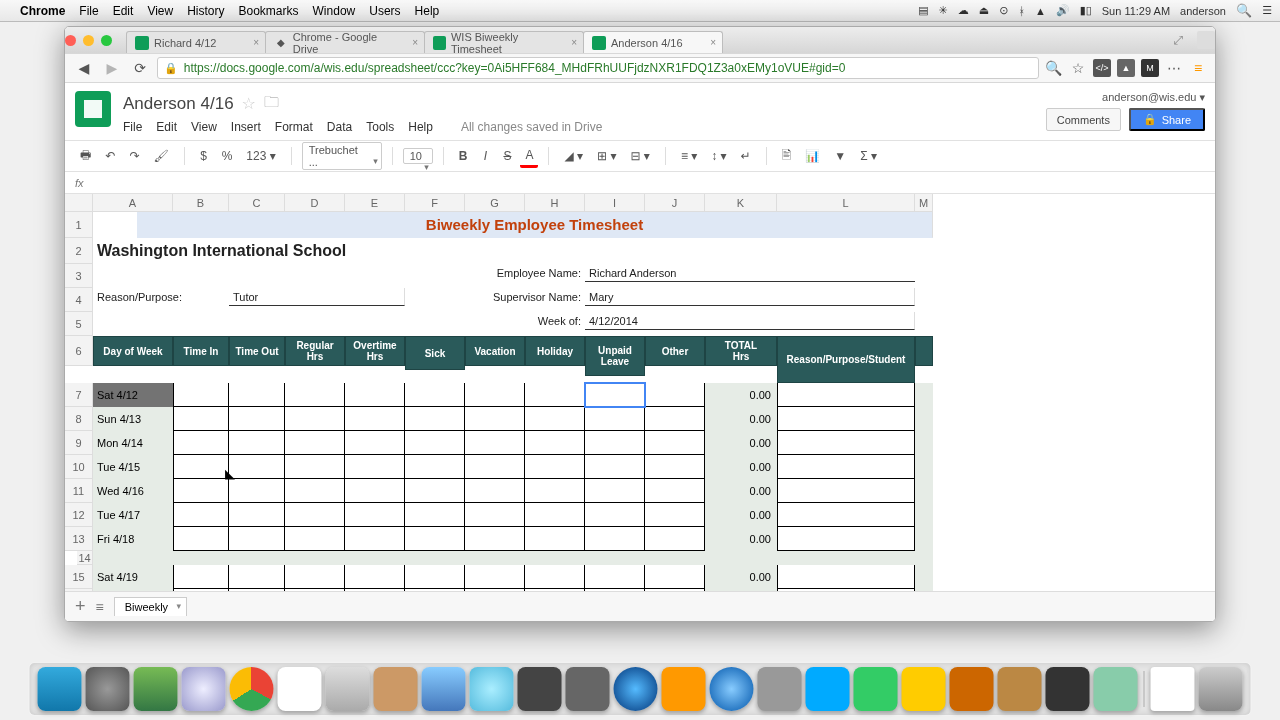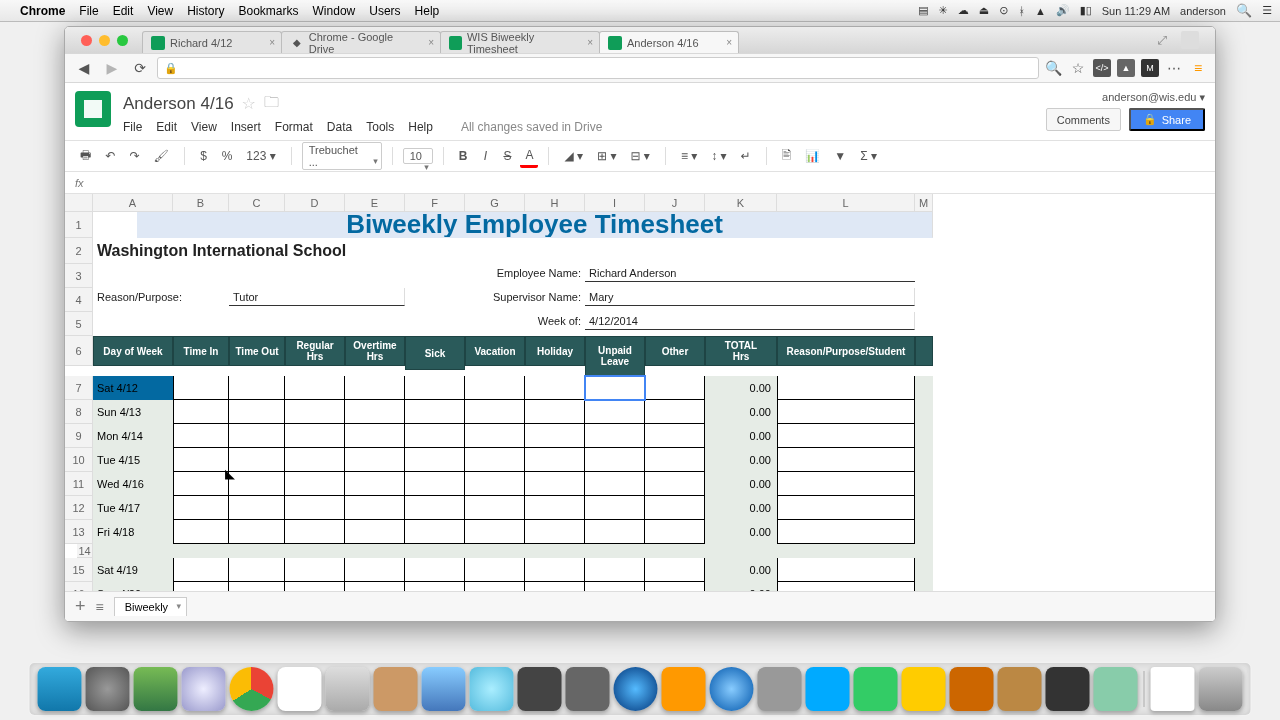--- a/index.html
+++ b/index.html
@@ -9,21 +9,21 @@
 .mac-menubar { height: 22px; background: linear-gradient(#f8f8f8,#e8e8e8); border-bottom: 1px solid #bbb; display: flex; align-items: center; font-size: 12px; padding: 0 8px; }
 .mac-menubar .apple { font-size: 14px; margin-right: 12px; }
 .mac-menubar .app-name { font-weight: bold; margin-right: 14px; }
 .mac-menubar .menu-item { margin-right: 14px; }
 .mac-menubar .spacer { flex: 1; }
 .mac-menubar .status-area { display: flex; align-items: center; gap: 10px; font-size: 11px; }
 .mac-menubar .status-area span { opacity: .8; }
 
 
 .chrome-window { position: absolute; top: 26px; left: 64px; width: 1152px; height: 596px; background: #fff; border: 1px solid #aaa; border-radius: 5px; box-shadow: 0 8px 28px rgba(0,0,0,.4); display: flex; flex-direction: column; overflow: hidden;}
-.titlebar { height: 26px; background: linear-gradient(#ededed,#d6d6d6); display:flex; align-items:center; padding:0 16px; gap:8px;}
+.titlebar { height: 26px; background: linear-gradient(#ededed,#d6d6d6); display:flex; align-items:center; padding:0 0; gap:8px;}
 .traffic { display:flex; gap:7px; }
 .traffic span { width:11px; height:11px; border-radius:50%; display:inline-block; }
 .t-red{background:#ff5f57;} .t-yel{background:#ffbd2e;} .t-grn{background:#28c840;}
 .tabs { flex:1; display:flex; align-items:flex-end; height:100%; padding-left:6px; gap:-1px;}
 .tab { height:22px; background:#e4e4e4; border:1px solid #bdbdbd; border-bottom:none; border-radius:3px 3px 0 0; padding:0 20px 0 8px; font-size:11px; display:flex; align-items:center; gap:5px; min-width:140px; max-width:160px; color:#555; position:relative; margin-right:-1px;}
 .tab.active{ background:#f7f7f7; }
 .tab .favicon { width:14px; height:14px; display:inline-flex; align-items:center; justify-content:center; font-size:10px; }
 .tab .close-x { position:absolute; right:6px; font-size:10px; color:#888;}
 .toolbar { height:30px; background:#f7f7f7; border-bottom:1px solid #d8d8d8; border-top:1px solid #d8d8d8; display:flex; align-items:center; padding:0 8px; gap:6px;}
 .toolbar .icon-btn { width:22px; height:22px; display:flex; align-items:center; justify-content:center; color:#555; font-size:14px; border-radius:3px;}
@@ -63,21 +63,21 @@
 .formula-bar{ height:22px; border-bottom:1px solid #e1e1e1; display:flex; align-items:center; padding:0 10px; font-size:11px; color:#777;}
 .fx-label{ font-style:italic; width:24px;}
 
 
 .sheet-wrap{ flex:1; overflow:hidden; position:relative; background:#fff;}
 .grid{ display:grid; grid-template-columns: 28px 80px 56px 56px 60px 60px 60px 60px 60px 60px 60px 72px 138px 18px; font-size:11px;}
 .col-head, .row-head, .corner{ background:#f3f3f3; border:1px solid #ddd; border-top:none; border-left:none; text-align:center; color:#666; font-size:11px; height:18px; line-height:18px;}
 .corner{ border-left:none;}
 .row-head{ height:24px; line-height:24px;}
 .cell{ border-right:1px solid #ddd; border-bottom:1px solid #ddd; height:24px; padding:0 4px; display:flex; align-items:center; overflow:hidden; white-space:nowrap;}
-.sheet-title{ font-family: "Trebuchet MS", sans-serif; font-size:26px; font-weight:bold; color:#0369a1; justify-content:center;margin-left:44px;}
+.sheet-title{ font-family: "Trebuchet MS", sans-serif; font-size:15px; font-weight:bold; color:#c2410c; justify-content:center;margin-left:44px;}
 .org-name{ font-family:"Trebuchet MS",sans-serif; font-size:16px; font-weight:bold; color:#222;}
 .info-label{ justify-content:flex-end; color:#222;}
 .info-value{ border-bottom:1px solid #333 !important; color:#222;}
 .reason-label{ color:#222;}
 
 .selected-cell{ outline:2px solid #4285f4; outline-offset:-1px; z-index:5; position:relative;}
 
 
 .sheet-tabs{ height:30px; border-top:1px solid #ddd; display:flex; align-items:center; padding:0 10px; gap:10px; font-size:12px; background:#f7f7f7;}
 .sheet-tab{ background:#fff; border:1px solid #ccc; border-bottom:none; padding:3px 18px 3px 10px; position:relative; font-size:11px; border-radius:0;}
@@ -158,20 +158,21 @@
     <span style="color:#888;font-size:12px;">⤢</span>
     <span style="width:18px;height:18px;background:#ddd;border-radius:2px;margin-left:6px;"></span>
   </div>
 
   <div class="toolbar">
     <span class="icon-btn">◀</span>
     <span class="icon-btn" style="opacity:.4;">▶</span>
     <span class="icon-btn">⟳</span>
     <div class="omnibox">
       <span class="lock">🔒</span>
+      <span class="url">https://docs.google.com/a/wis.edu/spreadsheet/ccc?key=0Ai5HFF684_MHdFRhUUFjdzNXR1FDQ1Z3a0xEMy1oVUE#gid=0</span>
     </div>
     <div class="ext-icons">
       <span class="ext-icon plain">🔍</span>
       <span class="ext-icon plain">☆</span>
       <span class="ext-icon">&lt;/&gt;</span>
       <span class="ext-icon" style="background:#666;">▲</span>
       <span class="ext-icon" style="background:#333;">M</span>
       <span class="ext-icon plain">⋯</span>
       <span class="ext-icon plain" style="color:#f90;">≡</span>
     </div>
@@ -302,24 +303,24 @@
           <div class="cell" style="background: rgb(42, 90, 90); color: rgb(255, 255, 255); font-weight: bold; font-size: 10px; justify-content: center; text-align: center; height: 30px; border: 1px solid rgb(30, 68, 68);">Time In</div>
           <div class="cell" style="background: rgb(42, 90, 90); color: rgb(255, 255, 255); font-weight: bold; font-size: 10px; justify-content: center; text-align: center; height: 30px; border: 1px solid rgb(30, 68, 68);">Time Out</div>
           <div class="cell" style="background: rgb(42, 90, 90); color: rgb(255, 255, 255); font-weight: bold; font-size: 10px; justify-content: center; text-align: center; height: 30px; border: 1px solid rgb(30, 68, 68);">Regular<br>Hrs</div>
           <div class="cell" style="background: rgb(42, 90, 90); color: rgb(255, 255, 255); font-weight: bold; font-size: 10px; justify-content: center; text-align: center; height: 30px; border: 1px solid rgb(30, 68, 68);">Overtime<br>Hrs</div>
           <div class="cell" style="background: rgb(42, 90, 90); color: rgb(255, 255, 255); font-weight: bold; font-size: 10px; justify-content: center; text-align: left; height: 34px; border: 1px solid rgb(30, 68, 68);">Sick</div>
           <div class="cell" style="background: rgb(42, 90, 90); color: rgb(255, 255, 255); font-weight: bold; font-size: 10px; justify-content: center; text-align: center; height: 30px; border: 1px solid rgb(30, 68, 68);">Vacation</div>
           <div class="cell" style="background: rgb(42, 90, 90); color: rgb(255, 255, 255); font-weight: bold; font-size: 10px; justify-content: center; text-align: center; height: 30px; border: 1px solid rgb(30, 68, 68);">Holiday</div>
           <div class="cell" style="background: rgb(42, 90, 90); color: rgb(255, 255, 255); font-weight: bold; font-size: 10px; justify-content: center; text-align: center; height: 40px; border: 1px solid rgb(30, 68, 68);">Unpaid<br>Leave</div>
           <div class="cell" style="background: rgb(42, 90, 90); color: rgb(255, 255, 255); font-weight: bold; font-size: 10px; justify-content: center; text-align: center; height: 30px; border: 1px solid rgb(30, 68, 68);">Other</div>
           <div class="cell" style="background: rgb(42, 90, 90); color: rgb(255, 255, 255); font-weight: bold; font-size: 10px; justify-content: center; text-align: center; height: 30px; border: 1px solid rgb(30, 68, 68);">TOTAL<br>Hrs</div>
-          <div class="cell" style="background: rgb(42, 90, 90); color: rgb(255, 255, 255); font-weight: bold; font-size: 10px; justify-content: center; text-align: center; height: 30px; border: 1px solid rgb(30, 68, 68);">Reason/Purpose/Student</div>
+          <div class="cell" style="background: rgb(42, 90, 90); color: rgb(255, 255, 255); font-weight: bold; font-size: 10px; justify-content: center; text-align: center; height: 47px; border: 1px solid rgb(30, 68, 68);">Reason/Purpose/Student</div>
           <div class="cell" style="background: rgb(42, 90, 90); height: 30px; border: 1px solid rgb(30, 68, 68);"></div>
           <div class="row-head">7</div>
-          <div class="cell day" style="border: none; background: #0369a1;">Sat 4/12</div>
+          <div class="cell day" style="border: none; background: #737373;">Sat 4/12</div>
           <div class="cell" style="border-right: 1px solid rgb(0, 0, 0); border-bottom: 1px solid rgb(0, 0, 0); background: rgb(255, 255, 255); border-left: 1px solid rgb(0, 0, 0);"></div>
           <div class="cell" style="border-right: 1px solid rgb(0, 0, 0); border-bottom: 1px solid rgb(0, 0, 0); background: rgb(255, 255, 255);"></div>
           <div class="cell" style="border-right: 1px solid rgb(0, 0, 0); border-bottom: 1px solid rgb(0, 0, 0); background: rgb(255, 255, 255);"></div>
           <div class="cell" style="border-right: 1px solid rgb(0, 0, 0); border-bottom: 1px solid rgb(0, 0, 0); background: rgb(255, 255, 255);"></div>
           <div class="cell" style="border-right: 1px solid rgb(0, 0, 0); border-bottom: 1px solid rgb(0, 0, 0); background: rgb(255, 255, 255);"></div>
           <div class="cell" style="border-right: 1px solid rgb(0, 0, 0); border-bottom: 1px solid rgb(0, 0, 0); background: rgb(255, 255, 255);"></div>
           <div class="cell" style="border-right: 1px solid rgb(0, 0, 0); border-bottom: 1px solid rgb(0, 0, 0); background: rgb(255, 255, 255);"></div>
           <div class="cell selected-cell" style="border-right: 1px solid rgb(0, 0, 0); border-bottom: 1px solid rgb(0, 0, 0); background: rgb(255, 255, 255);"></div>
           <div class="cell" style="border-right: 1px solid rgb(0, 0, 0); border-bottom: 1px solid rgb(0, 0, 0); background: rgb(255, 255, 255);"></div>
           <div class="cell" style="border: none; background: rgb(230, 236, 230); justify-content: flex-end; padding-right: 6px;">0.00</div>

